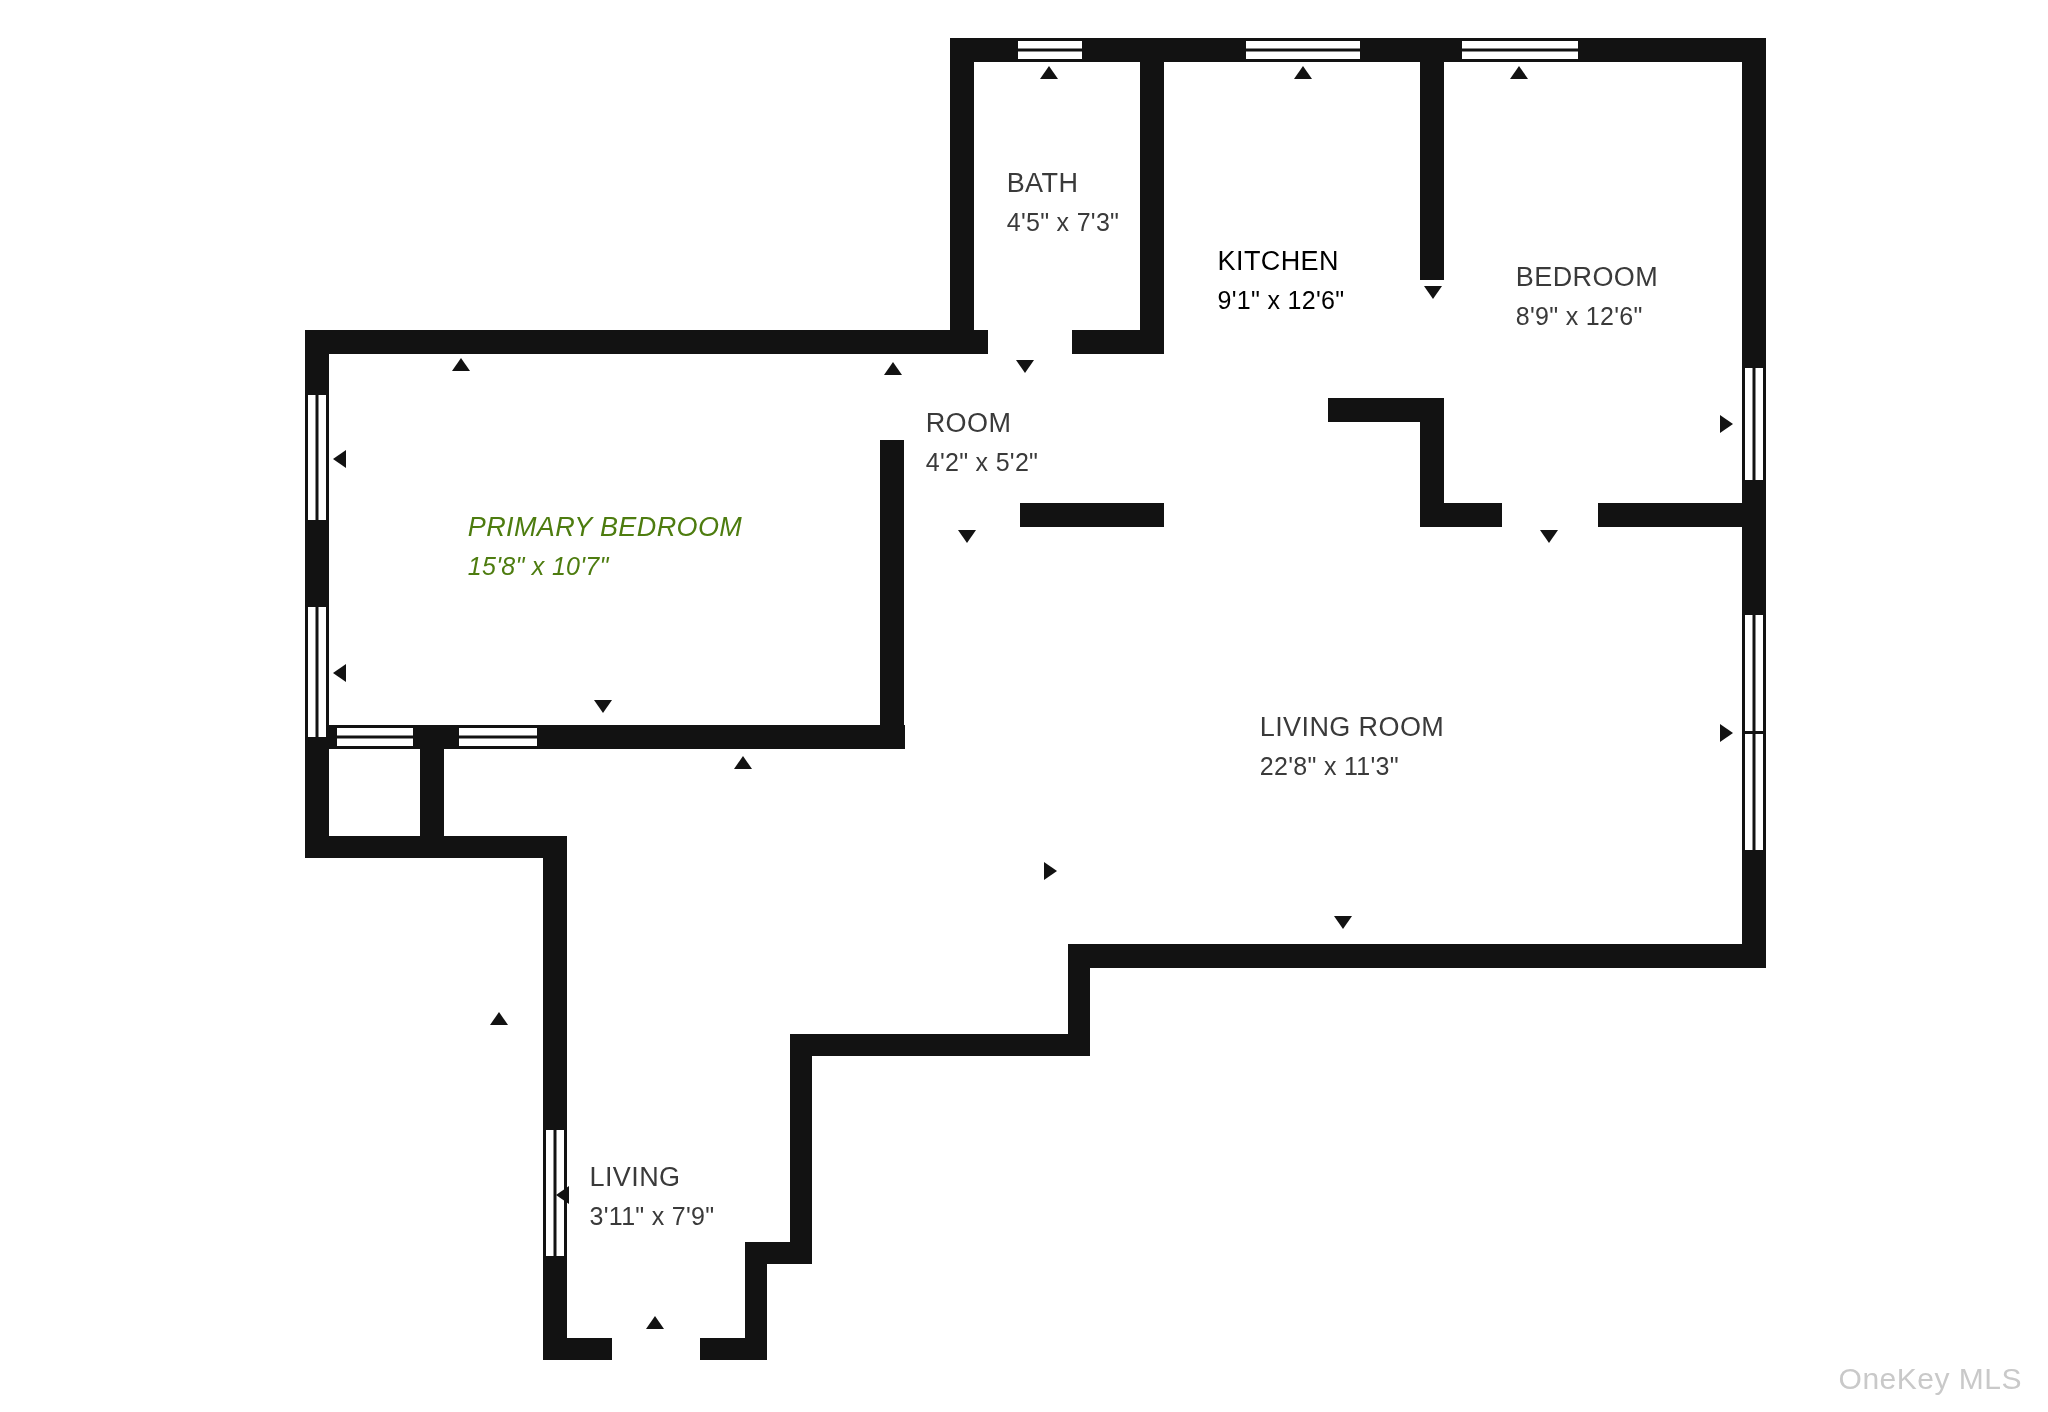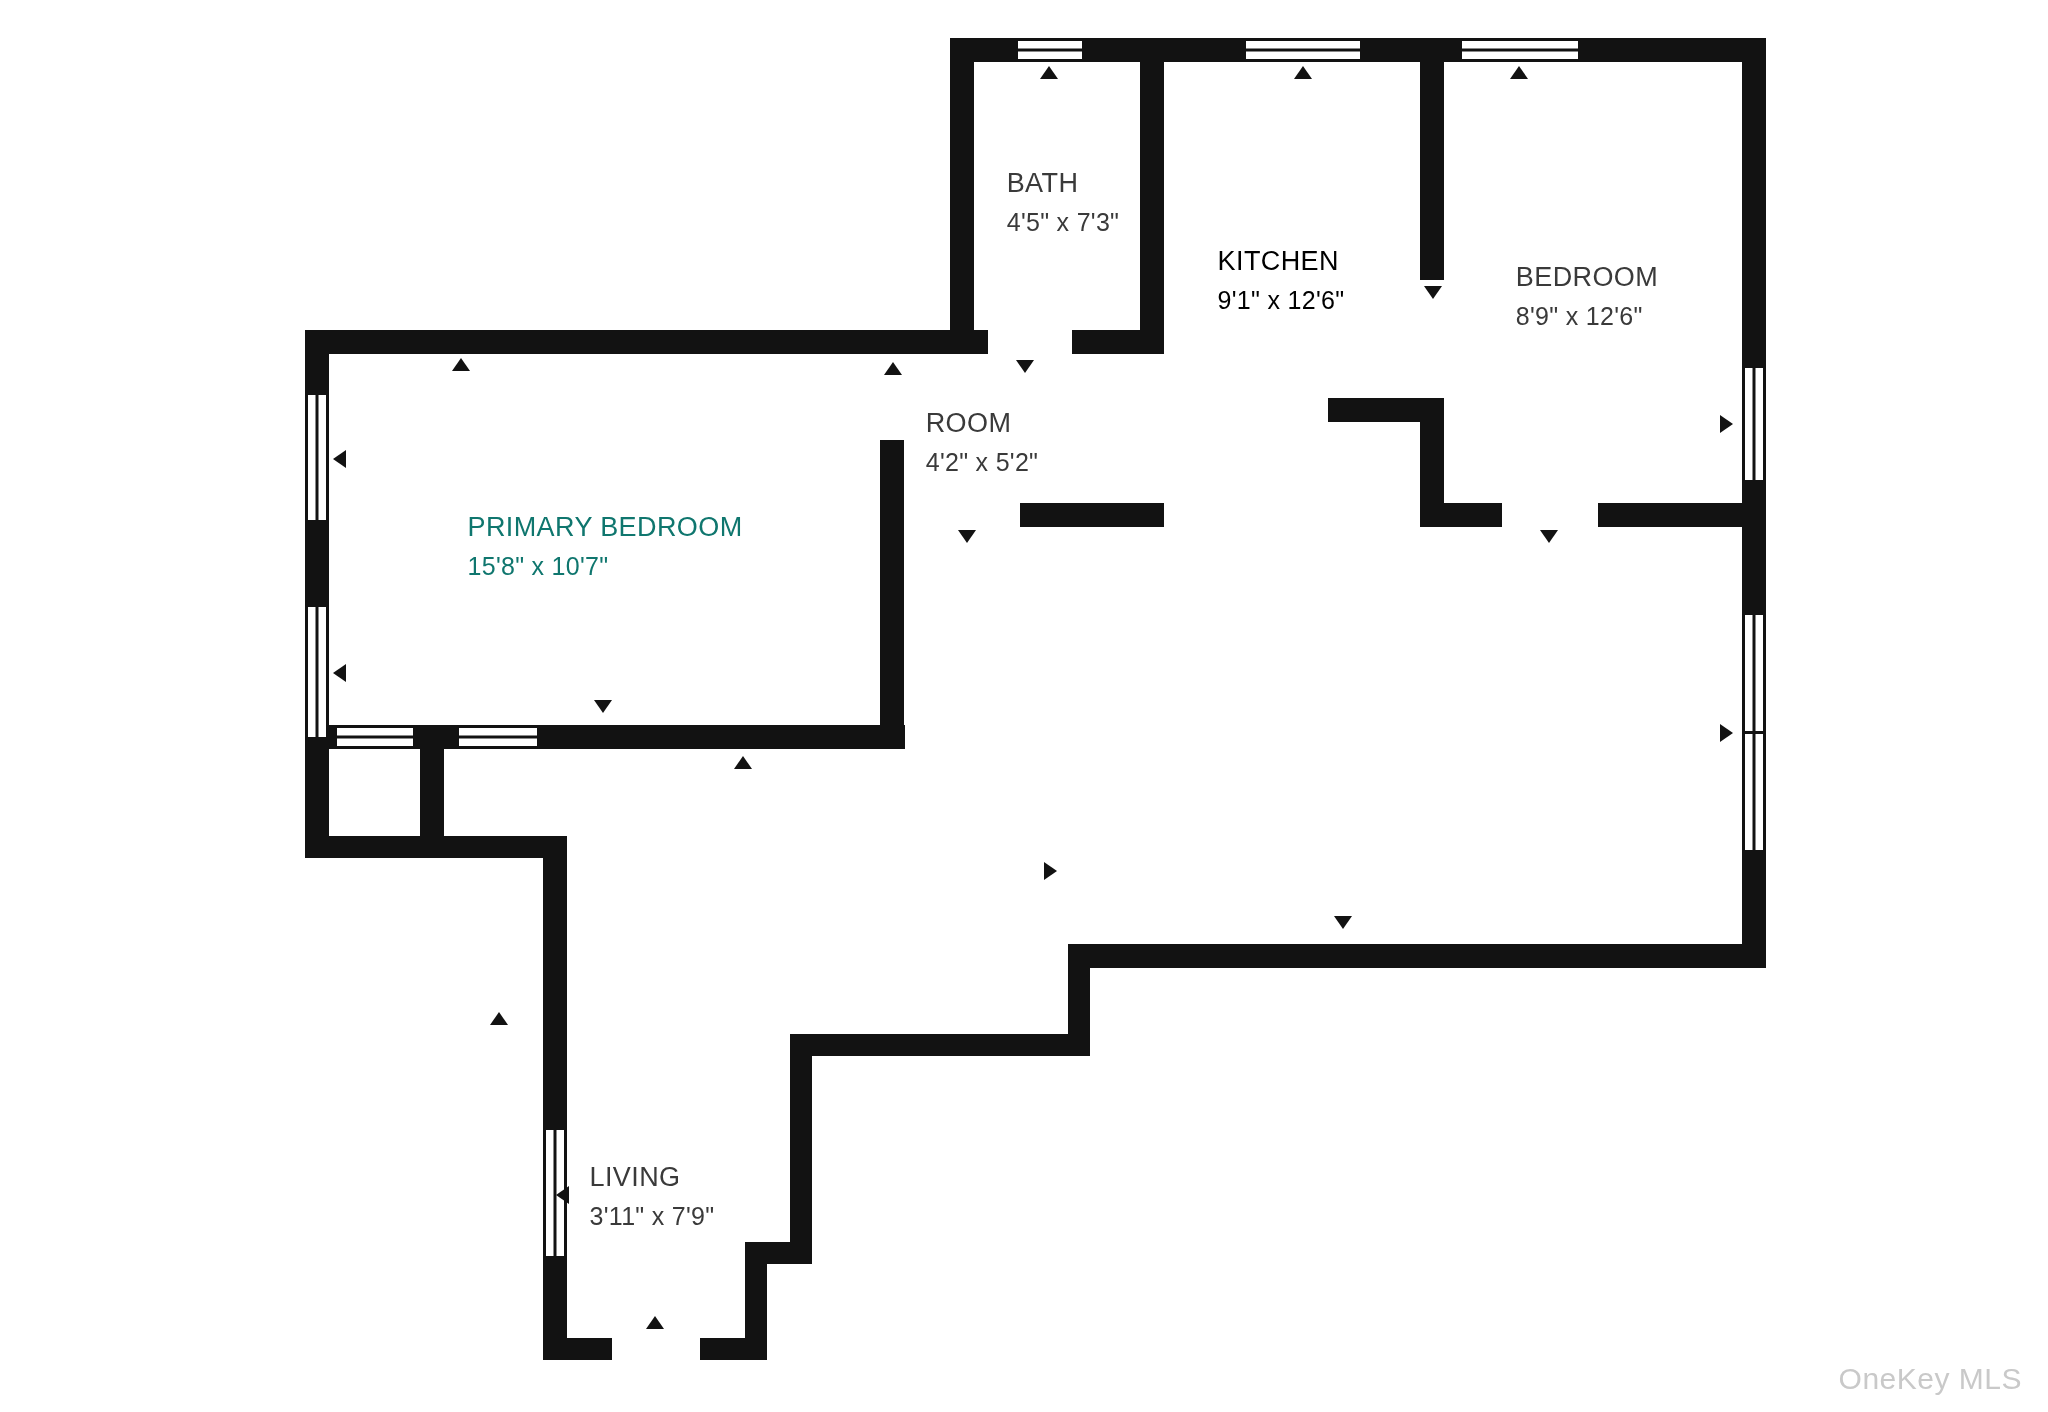--- a/index.html
+++ b/index.html
@@ -107,23 +107,27 @@
         <span class="room-dims">9'1" x 12'6"</span>
       </div>
       <div class="room-label" style="left: 1587px; top: 262px; color: rgb(58, 58, 58);">
         <span class="room-name">BEDROOM</span>
         <span class="room-dims">8'9" x 12'6"</span>
       </div>
       <div class="room-label" style="left: 982px; top: 408px; color: rgb(58, 58, 58);">
         <span class="room-name">ROOM</span>
         <span class="room-dims">4'2" x 5'2"</span>
       </div>
-      <div class="room-label" style="left: 605px; top: 512px; color: #0f766e;">
+      <div class="room-label" style="left: 605px; top: 512px; color: #4d7c0f; font-style: italic;">
         <span class="room-name">PRIMARY BEDROOM</span>
         <span class="room-dims">15'8" x 10'7"</span>
+      </div>
+      <div class="room-label" style="left: 1352px; top: 712px; color: rgb(58, 58, 58);">
+        <span class="room-name">LIVING ROOM</span>
+        <span class="room-dims">22'8" x 11'3"</span>
       </div>
       <div class="room-label" style="left: 652px; top: 1162px; color: rgb(58, 58, 58);">
         <span class="room-name">LIVING</span>
         <span class="room-dims">3'11" x 7'9"</span>
       </div>
     </div>
   <div class="watermark" style="color: rgb(201, 201, 201);">OneKey MLS</div>
 </div>
 
 </body></html>

